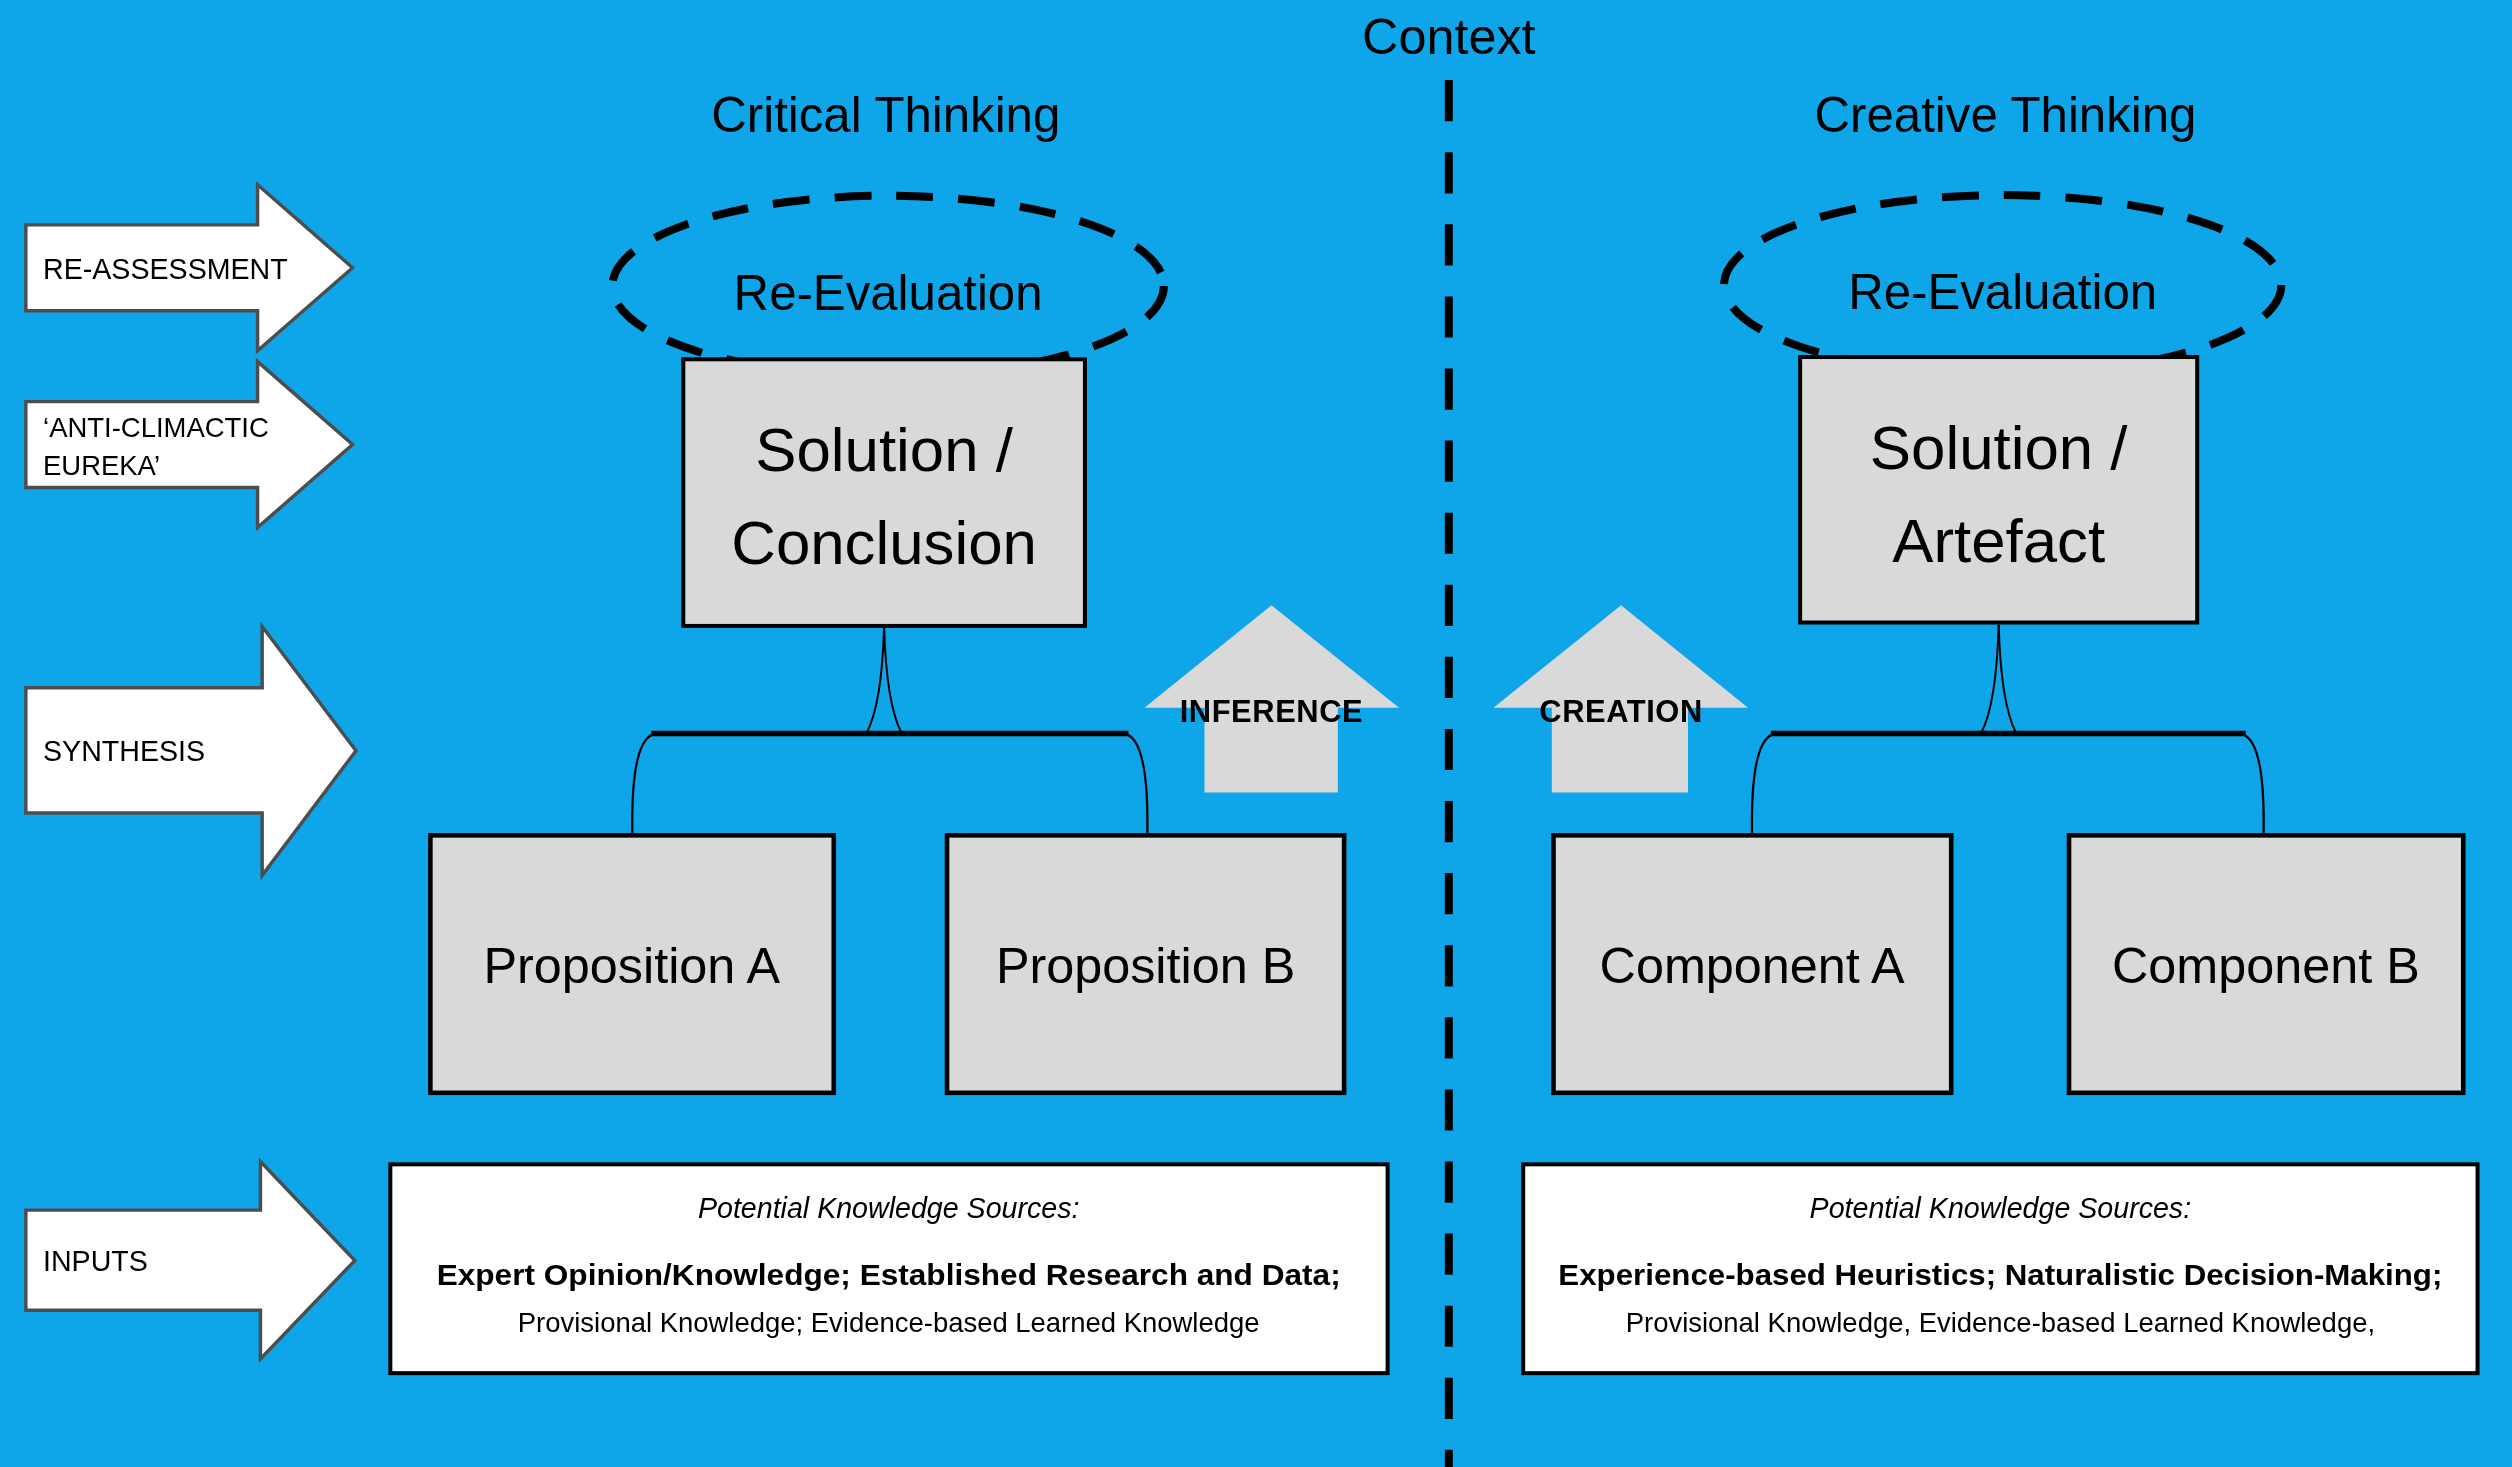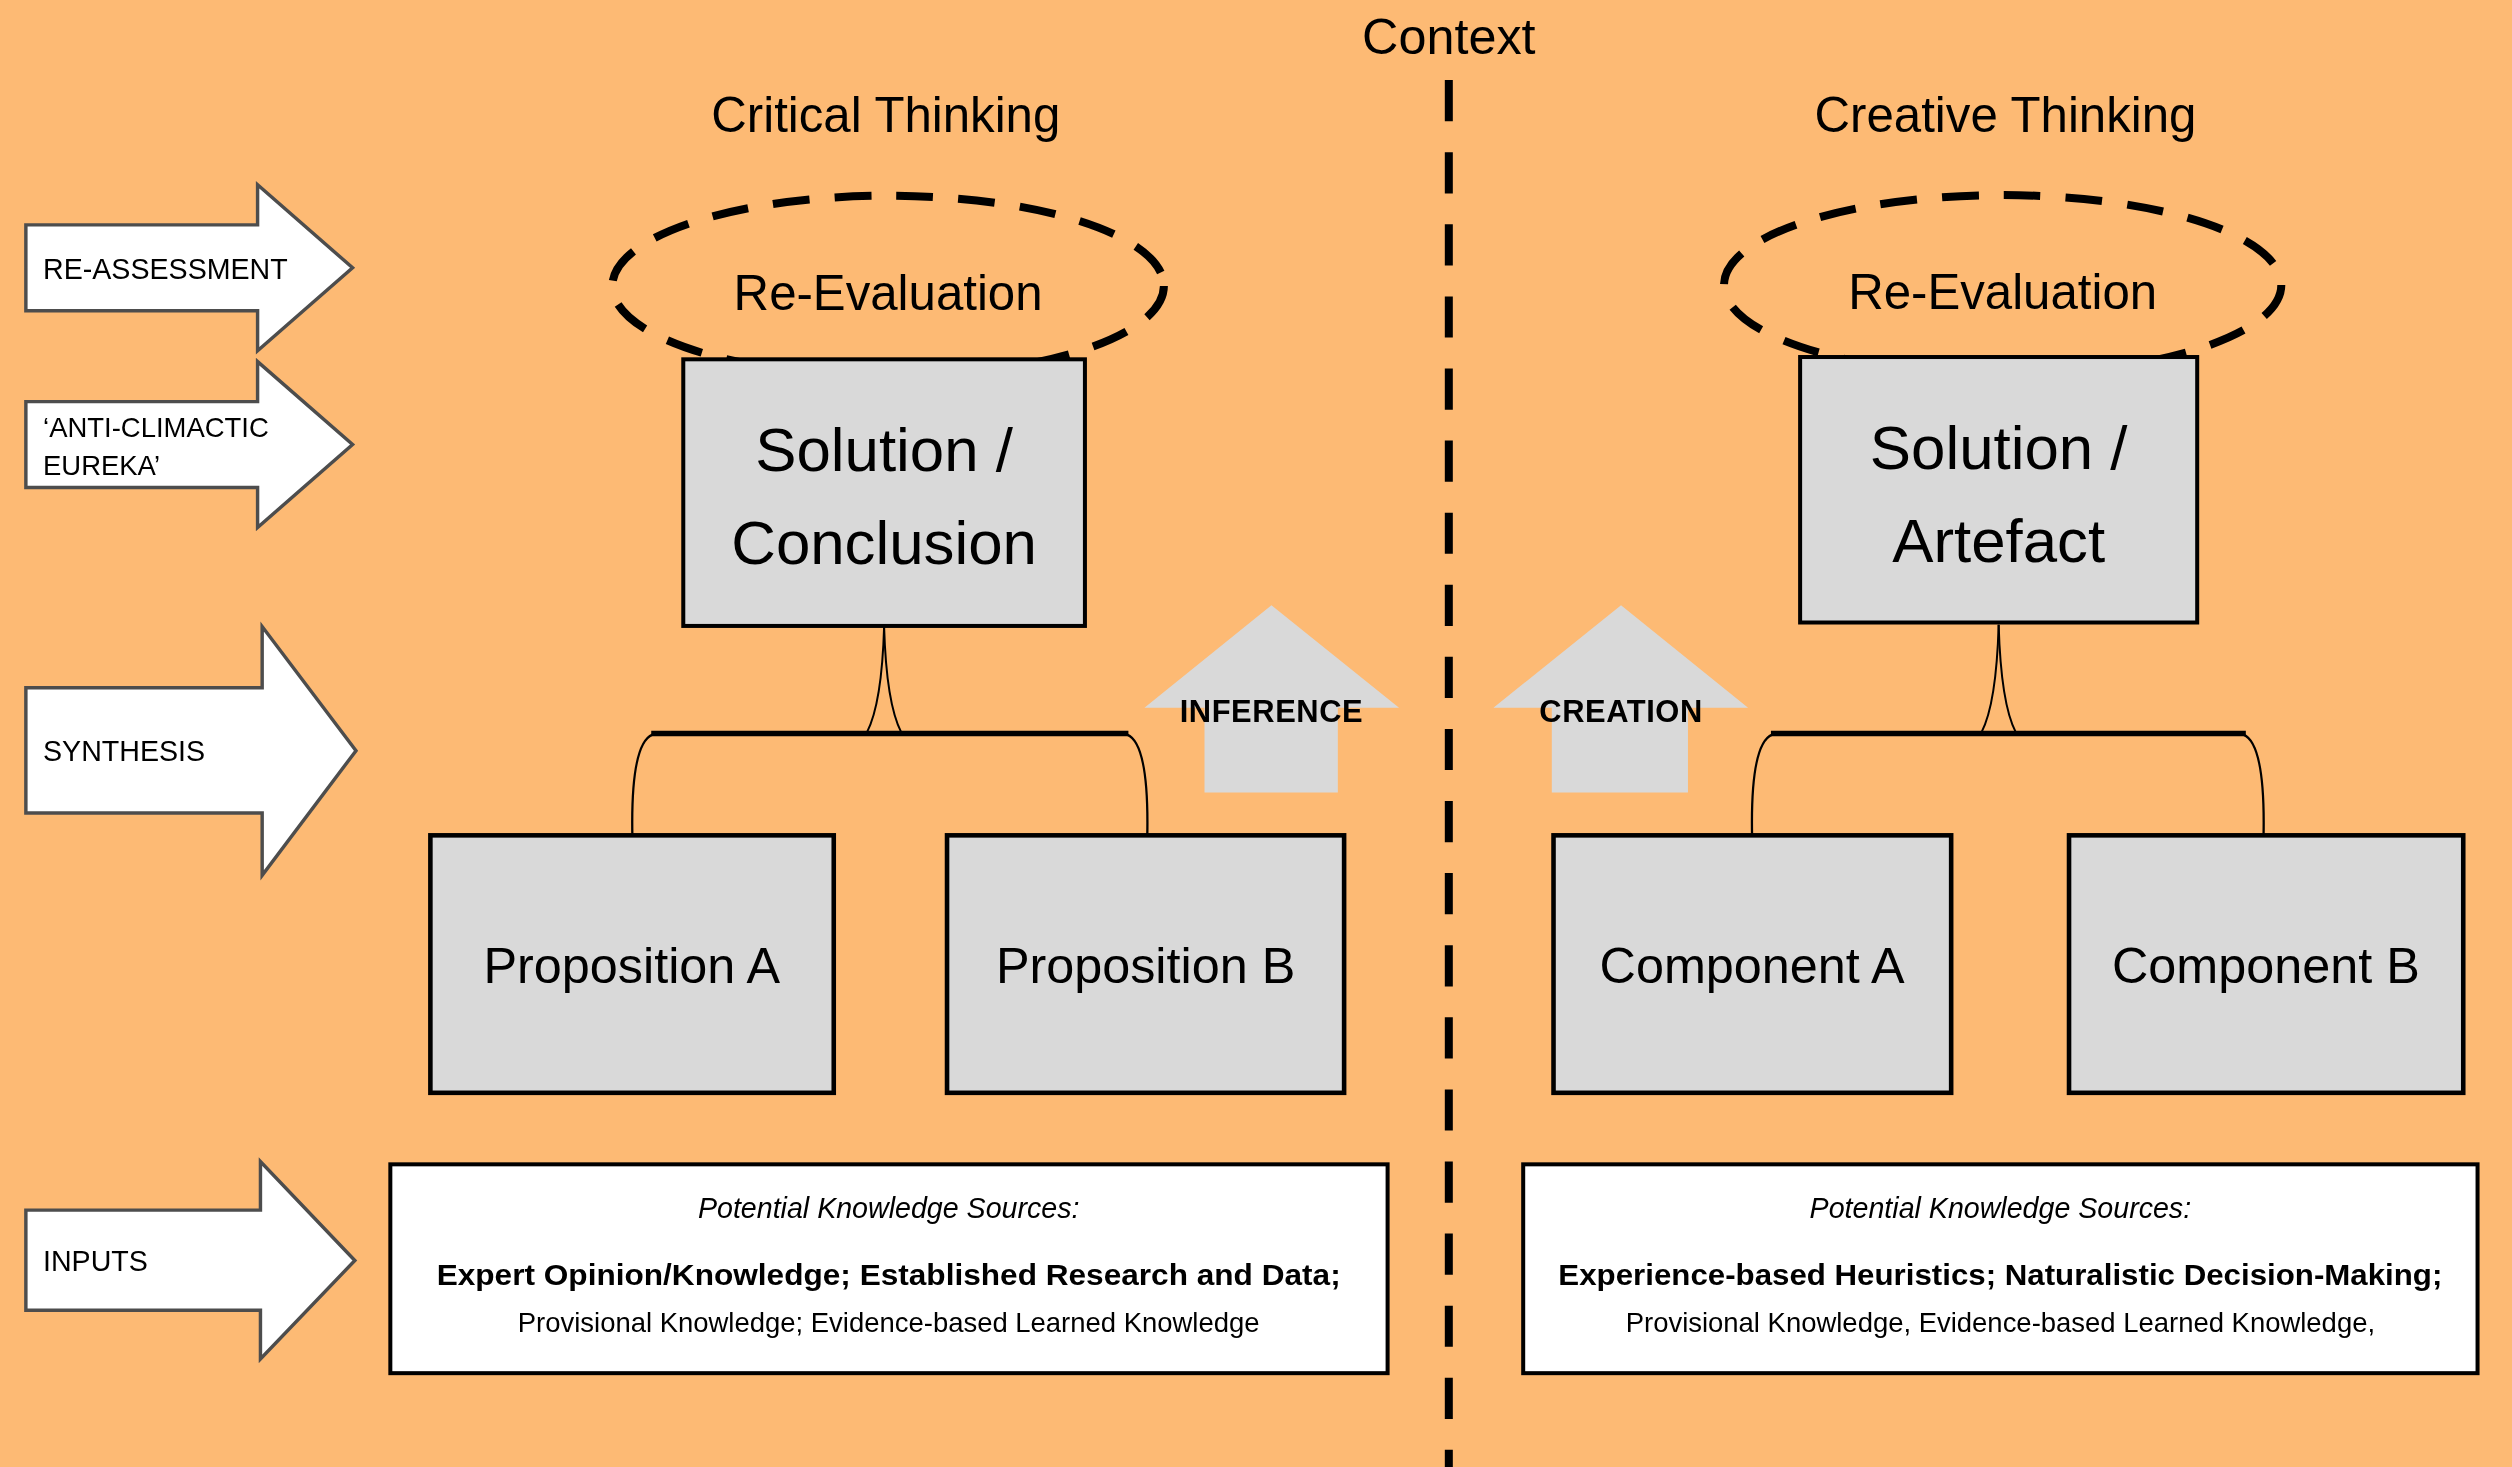--- a/index.html
+++ b/index.html
@@ -4,21 +4,21 @@
 <style>
   html, body {
     margin: 0;
     padding: 0;
     background: #ffffff;
   }
   .stage {
     position: relative;
     width: 2512px;
     height: 1467px;
-    background: #fdba74;
+    background: #0ea5e9;
     font-family: "Liberation Sans", sans-serif;
     text-align: center;
   }
   svg { display: block; }
   text {
     font-family: "Liberation Sans", sans-serif;
     fill: #000000;
   }
   .hdr      { font-size: 86px; }
   .ctx      { font-size: 88px; }

